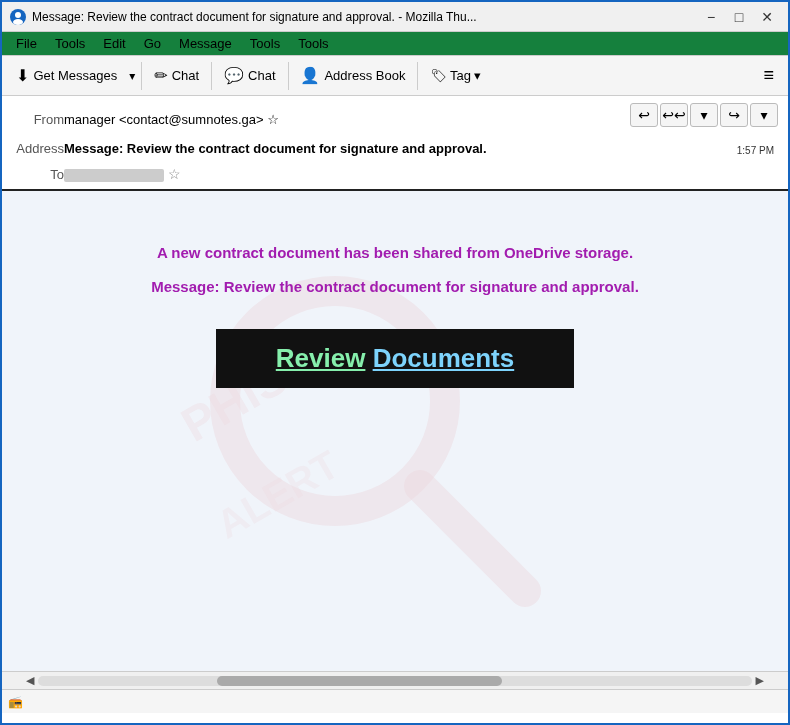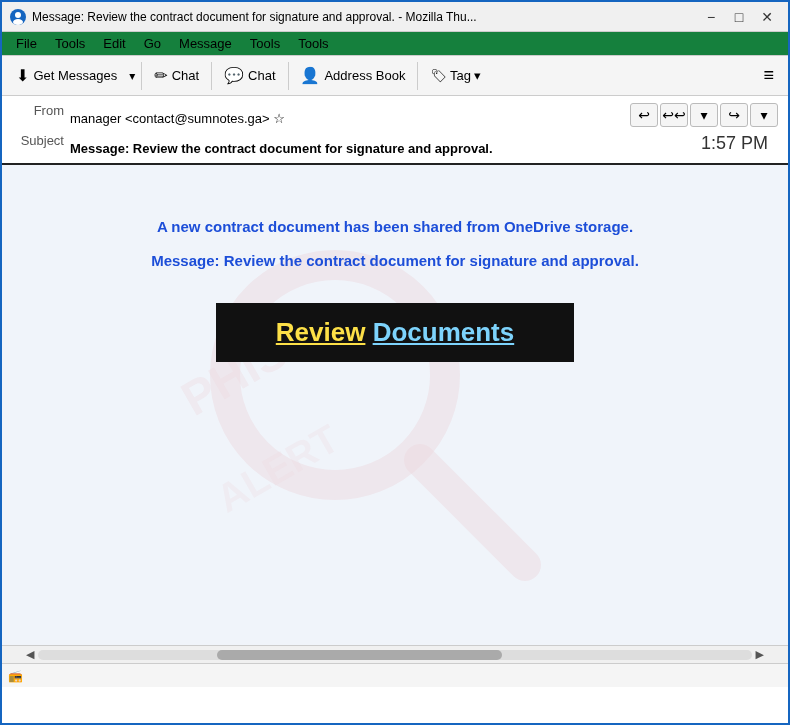--- a/index.html
+++ b/index.html
@@ -126,40 +126,39 @@
     }
 
     
     .email-header {
       background: #fff;
       border-bottom: 2px solid #222;
       padding: 4px 0;
     }
     .email-row {
       display: flex;
-      align-items: flex-start;
+      align-items: flex-end;
       padding: 3px 10px;
-      gap: 6px;
       min-height: 26px;
     }
     .email-label {
       color: #555;
       font-size: 13px;
       min-width: 52px;
       text-align: right;
     }
     .email-value {
       font-size: 13px;
       flex: 1;
       margin-top: 8px;
     }
     .email-time {
-      font-size: 18px;
+      font-size: 10px;
       color: #333;
-      margin-right: 10px;
+      margin-right: 4px;
     }
     .reply-btns {
       display: flex;
       gap: 2px;
       align-items: center;
     }
     .reply-btn {
       width: 28px; height: 24px;
       border: 1px solid #bbb;
       background: #f5f5f5;
@@ -216,21 +215,21 @@
     .email-content {
       position: relative;
       z-index: 2;
       text-align: center;
       max-width: 650px;
       padding: 20px 40px;
     }
     .email-content p {
       font-size: 15px;
       font-weight: bold;
-      color: #1d4ed8;
+      color: #a21caf;
       line-height: 1.6;
       margin-bottom: 10px;
     }
     .review-btn-wrap {
       margin-top: 30px;
       display: flex;
       justify-content: center;
     }
     .review-btn {
       background: #111;
@@ -238,21 +237,21 @@
       border: none;
       cursor: pointer;
       display: inline-block;
       text-decoration: none;
     }
     .review-btn-text {
       font-size: 26px;
       font-weight: bold;
     }
     .review-word {
-      color: #fde047;
+      color: #86efac;
       text-decoration: underline;
       margin-top: 8px;
     }
     .documents-word {
       color: #7dd3fc;
       text-decoration: underline;
     }
 
     
     .status-bar {
@@ -362,23 +361,28 @@
     <span class="email-value">manager &lt;contact@sumnotes.ga&gt; ☆</span>
     <div class="reply-btns">
       <button class="reply-btn">↩</button>
       <button class="reply-btn">↩↩</button>
       <button class="reply-btn">▾</button>
       <button class="reply-btn">↪</button>
       <button class="reply-btn">▾</button>
     </div>
   </div>
   <div class="email-row">
-    <span class="email-label">Subject</span>
+    <span class="email-label">Address</span>
     <span class="email-value subject-text">Message: Review the contract document for signature and approval.</span>
     <span class="email-time">1:57 PM</span>
+  </div>
+  <div class="email-row">
+    <span class="email-label">To</span>
+    <span class="to-blur"></span>
+    <span class="star-icon">☆</span>
   </div>
 </div>
 
 <div class="email-body">
 
   <div class="watermark">
     <svg viewBox="0 0 480 380" xmlns="http://www.w3.org/2000/svg">
 
       <circle cx="180" cy="160" r="110" stroke="#c00" stroke-width="30" fill="none" opacity="0.5"></circle>
       <line x1="265" y1="245" x2="370" y2="350" stroke="#c00" stroke-width="32" stroke-linecap="round" opacity="0.5"></line>

